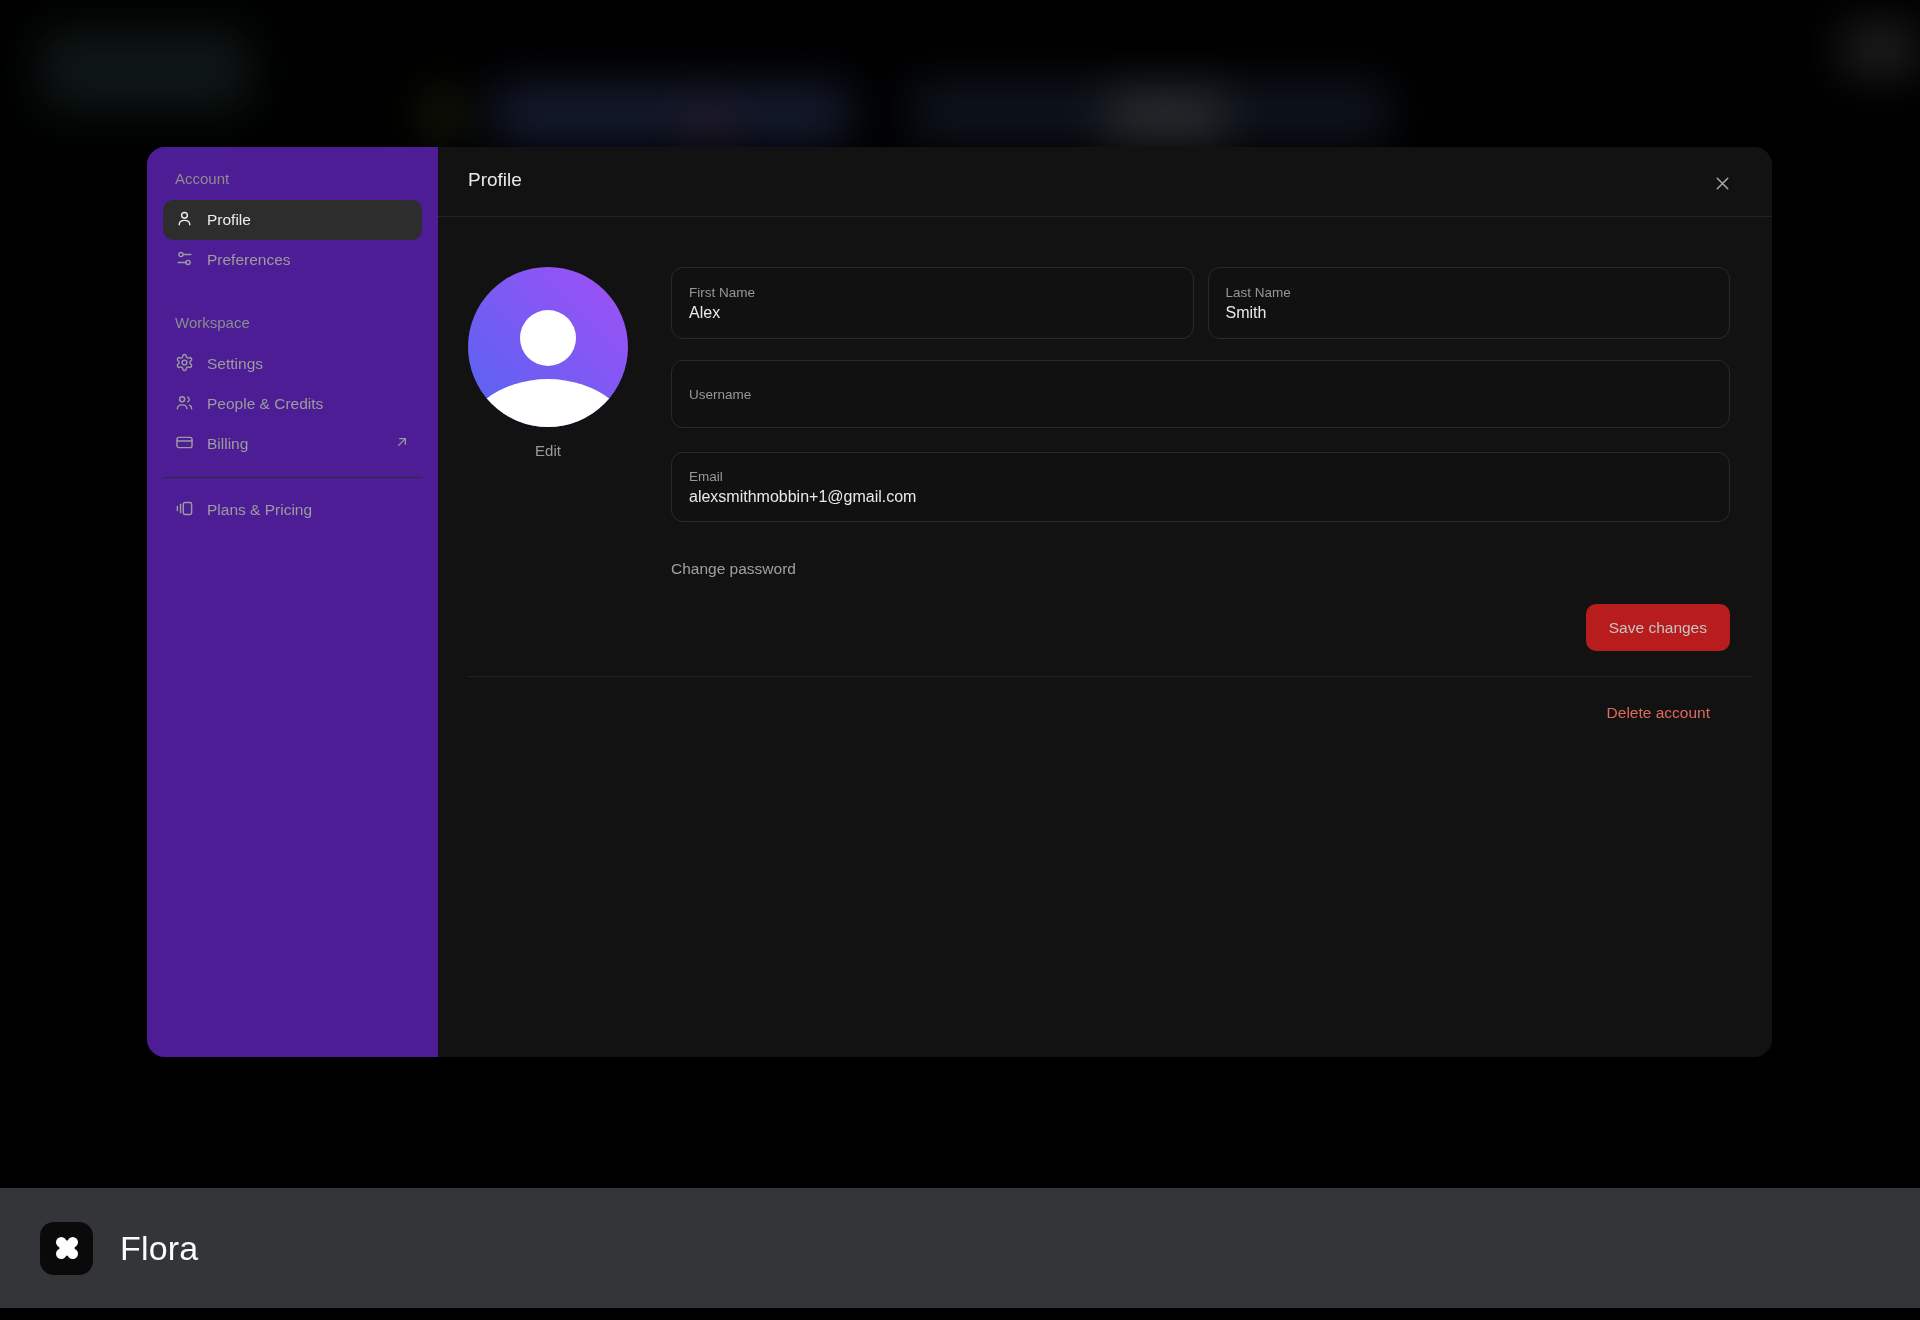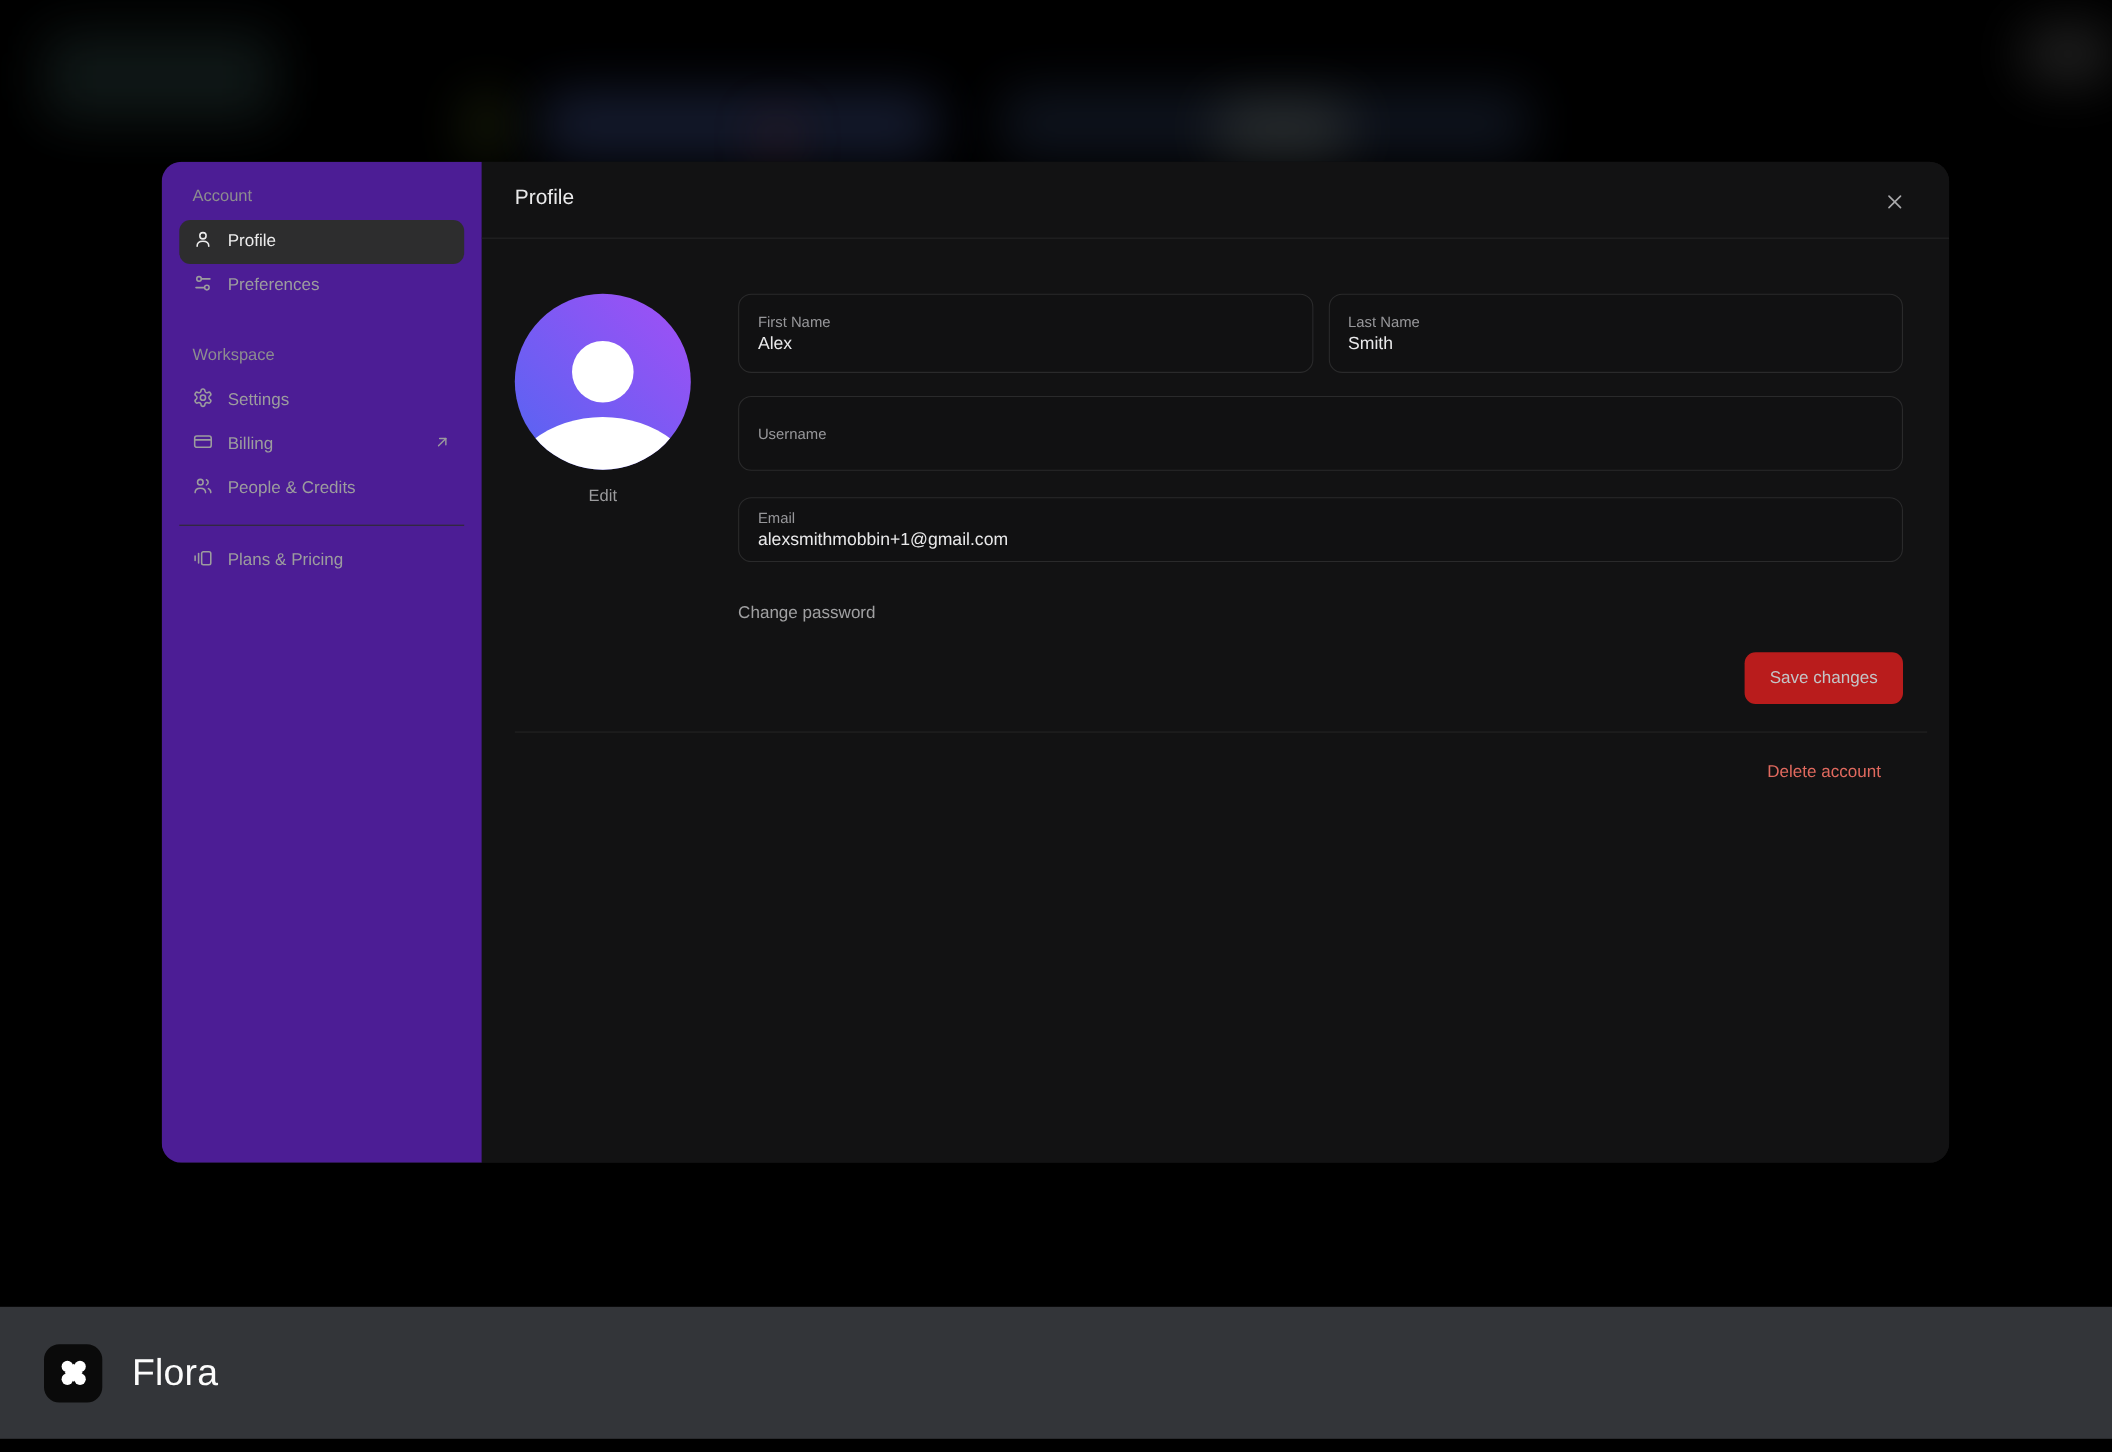--- a/index.html
+++ b/index.html
@@ -94,21 +94,21 @@
   .field {
     background:#111112; border:1px solid #2a2a2b; border-radius:12px;
     padding:0 17px; display:flex; flex-direction:column; justify-content:center; gap:4px;
     cursor:text;
   }
   .field .f-label { font-size:13.5px; color:#97979a; }
   .field .f-value { font-size:16px; color:#e9e9ea; }
   .field .f-value:empty { display:none; }
   .f-half { flex:1; height:72px; }
   .f-full { height:68px; margin-top:21px; }
-  .f-email { height:59px; margin-top:24px; }
+  .f-email { height:70px; margin-top:24px; }
 
   .change-pw { margin-top:38px; font-size:15.5px; color:#a0a0a2; cursor:pointer; align-self:flex-start; }
 
   .save-row { margin-top:26px; display:flex; justify-content:flex-end; }
   .save-btn {
     background:#b91c1c; color:#c4c4c6; border:none; border-radius:10px;
     height:47px; padding:0 23px; font-size:15.5px; cursor:pointer;
     font-family:inherit;
   }
 
@@ -184,43 +184,43 @@
             <path d="M12.22 2h-.44a2 2 0 0 0-2 2v.18a2 2 0 0 1-1 1.73l-.43.25a2 2 0 0 1-2 0l-.15-.08a2 2 0 0 0-2.73.73l-.22.38a2 2 0 0 0 .73 2.73l.15.1a2 2 0 0 1 1 1.72v.51a2 2 0 0 1-1 1.74l-.15.09a2 2 0 0 0-.73 2.73l.22.38a2 2 0 0 0 2.73.73l.15-.08a2 2 0 0 1 2 0l.43.25a2 2 0 0 1 1 1.73V20a2 2 0 0 0 2 2h.44a2 2 0 0 0 2-2v-.18a2 2 0 0 1 1-1.73l.43-.25a2 2 0 0 1 2 0l.15.08a2 2 0 0 0 2.73-.73l.22-.39a2 2 0 0 0-.73-2.73l-.15-.08a2 2 0 0 1-1-1.74v-.5a2 2 0 0 1 1-1.74l.15-.09a2 2 0 0 0 .73-2.73l-.22-.38a2 2 0 0 0-2.73-.73l-.15.08a2 2 0 0 1-2 0l-.43-.25a2 2 0 0 1-1-1.73V4a2 2 0 0 0-2-2z"></path>
             <circle cx="12" cy="12" r="3"></circle>
           </svg>
       </span>
       <span>Settings</span>
     </div>
 
     <div class="nav-item">
       <span>
         <svg width="19" height="19" viewBox="0 0 24 24" fill="none" stroke="currentColor" stroke-width="1.8" stroke-linecap="round" stroke-linejoin="round">
+            <circle cx="9" cy="8" r="3.2"></circle>
+            <path d="M3 20c0-3.2 2.7-5 6-5s6 1.8 6 5"></path>
+            <path d="M16 5.2a3.2 3.2 0 0 1 0 5.9"></path>
+            <path d="M18.2 15.4c1.8.7 2.8 2.3 2.8 4.6"></path>
+          </svg>
+      </span>
+      <span>People &amp; Credits</span>
+    </div>
+
+    <div class="nav-item">
+      <span>
+        <svg width="19" height="19" viewBox="0 0 24 24" fill="none" stroke="currentColor" stroke-width="1.8" stroke-linecap="round" stroke-linejoin="round">
             <rect x="2.5" y="5.5" width="19" height="13" rx="2.5"></rect>
             <path d="M2.5 10h19"></path>
           </svg>
       </span>
       <span>Billing</span>
       <span class="ext-arrow">
         <svg width="16" height="16" viewBox="0 0 24 24" fill="none" stroke="currentColor" stroke-width="1.9" stroke-linecap="round" stroke-linejoin="round">
             <path d="M7 17 17 7"></path>
             <path d="M8.5 7H17v8.5"></path>
           </svg>
       </span>
-    </div>
-
-    <div class="nav-item">
-      <span>
-        <svg width="19" height="19" viewBox="0 0 24 24" fill="none" stroke="currentColor" stroke-width="1.8" stroke-linecap="round" stroke-linejoin="round">
-            <circle cx="9" cy="8" r="3.2"></circle>
-            <path d="M3 20c0-3.2 2.7-5 6-5s6 1.8 6 5"></path>
-            <path d="M16 5.2a3.2 3.2 0 0 1 0 5.9"></path>
-            <path d="M18.2 15.4c1.8.7 2.8 2.3 2.8 4.6"></path>
-          </svg>
-      </span>
-      <span>People &amp; Credits</span>
     </div>
 
     <div class="side-divider"></div>
 
     <div class="nav-item">
       <span>
         <svg width="19" height="19" viewBox="0 0 24 24" fill="none" stroke="currentColor" stroke-width="1.8" stroke-linecap="round" stroke-linejoin="round">
             <path d="M3 9.5v5"></path>
             <path d="M7 6.5v11"></path>
             <rect x="10.5" y="4.5" width="10.5" height="15" rx="2"></rect>

